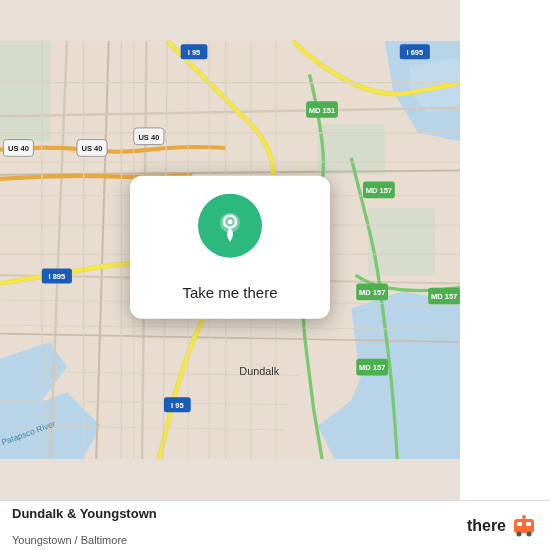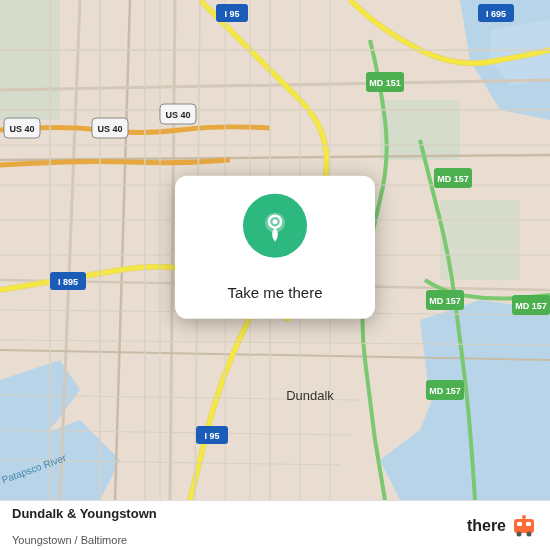--- a/index.html
+++ b/index.html
@@ -5,21 +5,21 @@
     * { margin: 0; padding: 0; box-sizing: border-box; }
     body {
       width: 550px;
       height: 550px;
       overflow: hidden;
       font-family: Arial, sans-serif;
       position: relative;
     }
 
     #map-container {
-      width: 550px;
+      width: 460px;
       height: 500px;
       position: relative;
       background-color: #e8e0d8;
       overflow: hidden;
     }
 
     
     #map-svg {
       position: absolute;
       top: 0; left: 0;

